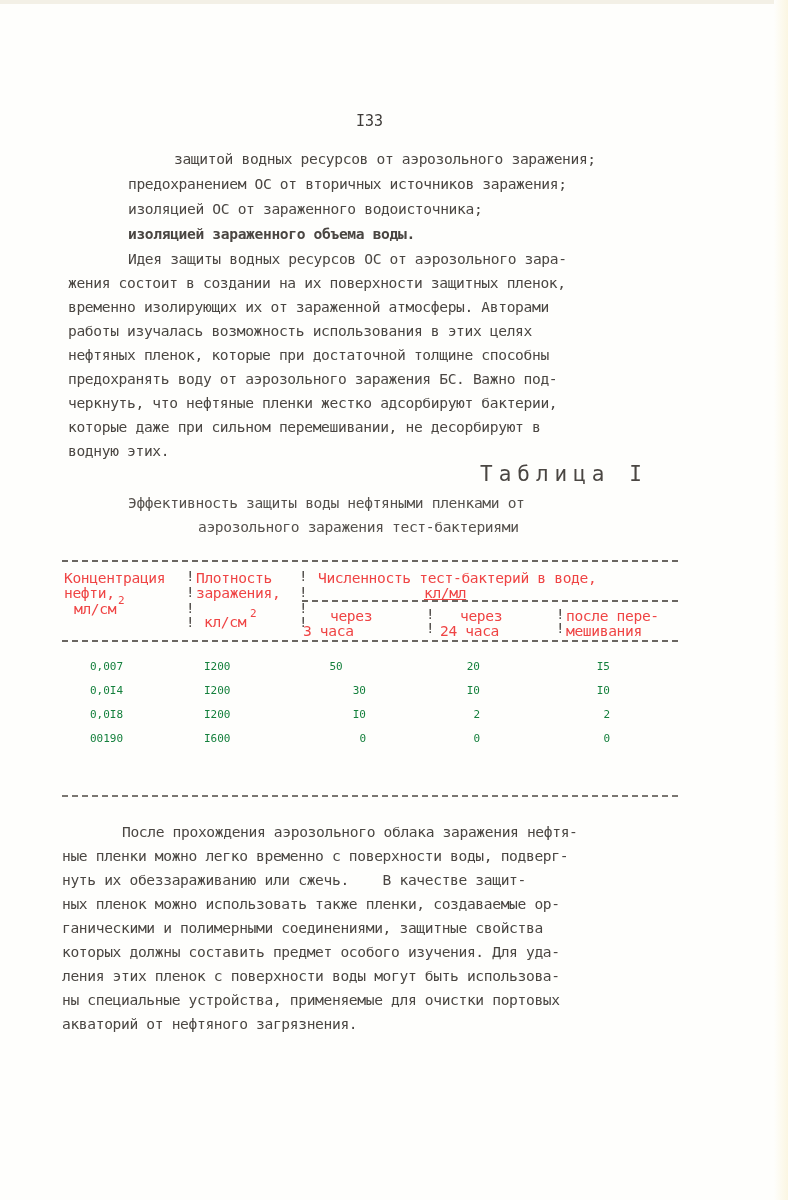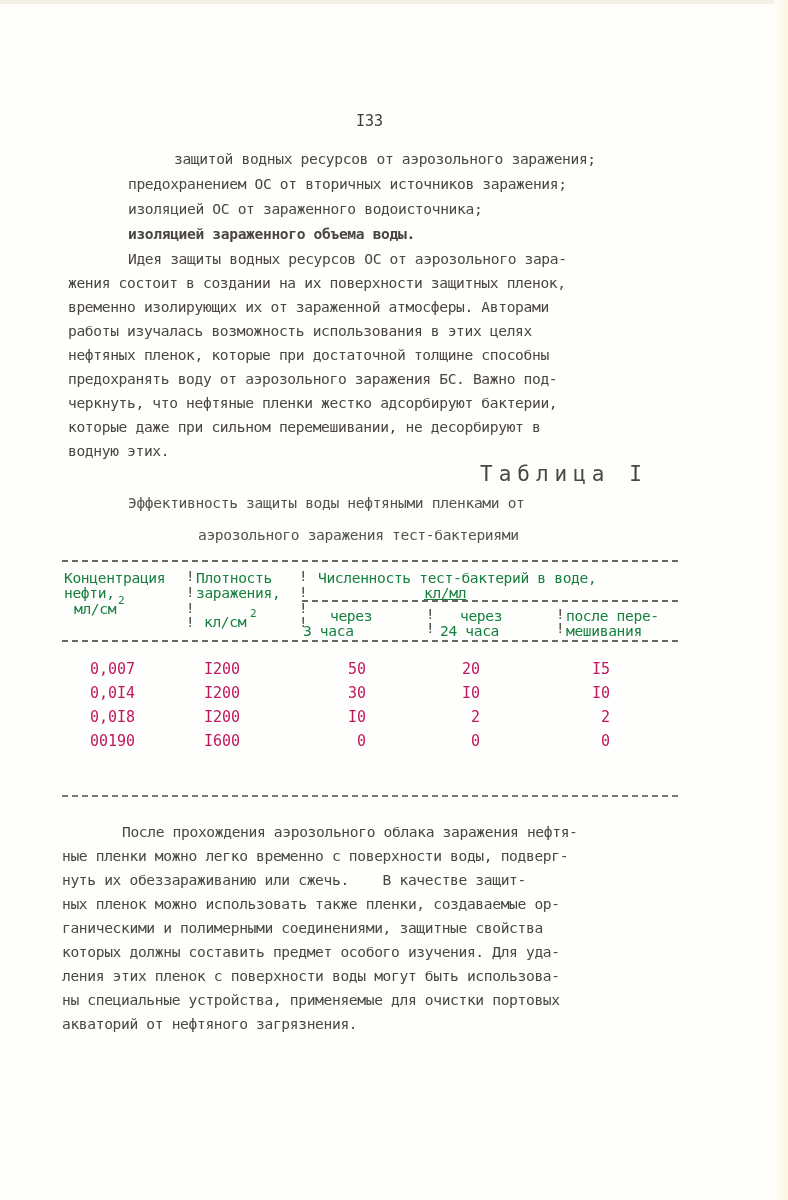--- a/index.html
+++ b/index.html
@@ -33,24 +33,24 @@
     .caption {
       position: absolute; white-space: pre; font-size: 14.6px; letter-spacing: -0.35px;
       color: #55514d;
     }
     .dash-rule {
       position: absolute; left: 62px; width: 616px; height: 0;
       border-top: 2px dashed #6a6661;
     }
     .cell {
       position: absolute; white-space: pre; font-size: 14.6px; letter-spacing: -0.35px;
-      line-height: 16px; color: #15803d;
+      line-height: 16px; color: #ef4444;
     }
     .bang { position: absolute; font-size: 14px; color: #4a4642; }
-    .num { position: absolute; font-size: 15px; color: #be185d; white-space: pre; }
+    .num { position: absolute; font-size: 11px; color: #15803d; white-space: pre; }
     .num.r { text-align: right; width: 60px; }
   </style>
 </head>
 <body>
 
 <div class="edge-top"></div>
 <div class="edge-right"></div>
 
 <div class="page-number">I33</div>
 
@@ -68,21 +68,21 @@
   <div class="line" style="top:322px;left:68px;">работы изучалась возможность использования в этих целях</div>
   <div class="line" style="top:346px;left:68px;">нефтяных пленок, которые при достаточной толщине способны</div>
   <div class="line" style="top:370px;left:68px;">предохранять воду от аэрозольного заражения БС. Важно под-</div>
   <div class="line" style="top:394px;left:68px;">черкнуть, что нефтяные пленки жестко адсорбируют бактерии,</div>
   <div class="line" style="top:418px;left:68px;">которые даже при сильном перемешивании, не десорбируют в</div>
   <div class="line" style="top:442px;left:68px;">водную этих.</div>
 </div>
 
 <div class="table-label">Таблица I</div>
 <div class="caption" style="top:494px;left:128px;">Эффективность защиты воды нефтяными пленками от</div>
-<div class="caption" style="top:518px;left:198px;margin-top:8px;">аэрозольного заражения тест-бактериями</div>
+<div class="caption" style="top:518px;left:198px;">аэрозольного заражения тест-бактериями</div>
 
 <div>
   <div class="dash-rule" style="top:560px;"></div>
 
   <div class="cell" style="top:570px;left:64px;">Концентрация</div>
   <div class="cell" style="top:585px;left:64px;">нефти,</div>
   <div class="cell" style="top:601px;left:74px;">мл/см</div>
   <div class="cell" style="top:593px;left:118px;font-size:11px;">2</div>
 
   <div class="cell" style="top:570px;left:196px;">Плотность</div>
@@ -112,21 +112,21 @@
   <div class="bang" style="top:606px;left:426px;">!</div>
   <div class="bang" style="top:620px;left:426px;">!</div>
   <div class="bang" style="top:606px;left:556px;">!</div>
   <div class="bang" style="top:620px;left:556px;">!</div>
 
   <div class="dash-rule" style="top:640px;"></div>
 
   <div>
     <div class="num" style="top:660px;left:90px;">0,007</div>
     <div class="num" style="top:660px;left:204px;">I200</div>
-    <div class="num r" style="top:660px;left:306px;">50</div>
+    <div class="num r" style="top:660px;left:306px;text-align:center;">50</div>
     <div class="num r" style="top:660px;left:420px;">20</div>
     <div class="num r" style="top:660px;left:550px;">I5</div>
   </div>
   <div>
     <div class="num" style="top:684px;left:90px;">0,0I4</div>
     <div class="num" style="top:684px;left:204px;">I200</div>
     <div class="num r" style="top:684px;left:306px;">30</div>
     <div class="num r" style="top:684px;left:420px;">I0</div>
     <div class="num r" style="top:684px;left:550px;">I0</div>
   </div>

